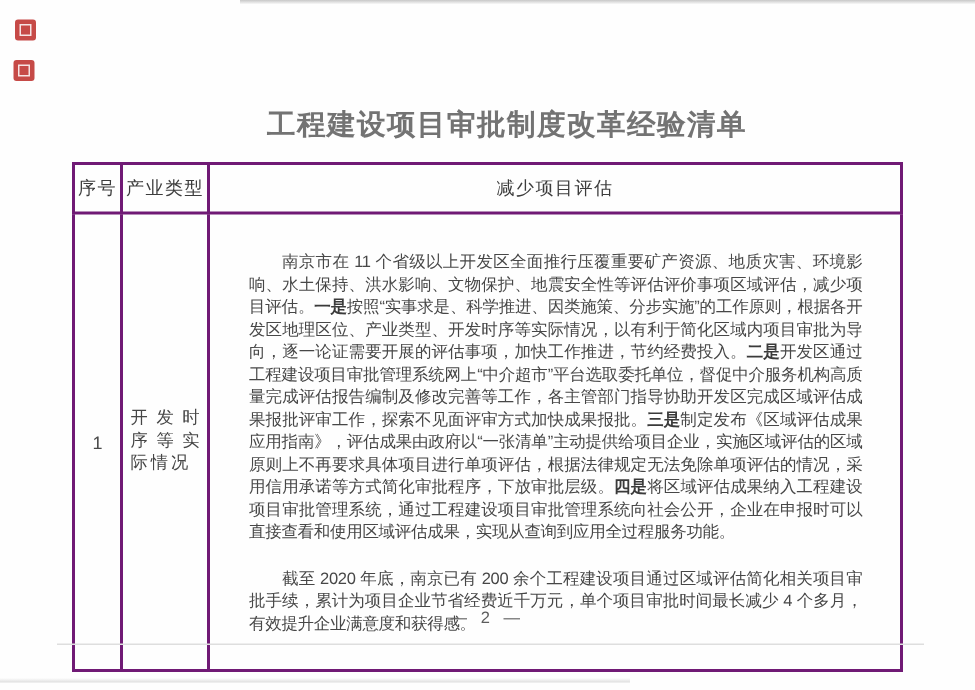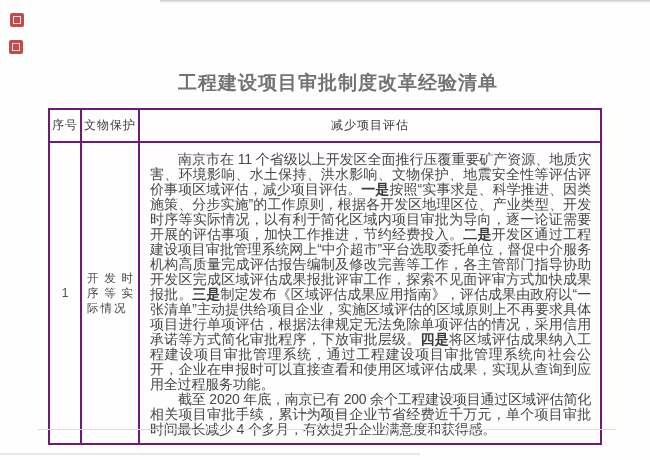--- a/index.html
+++ b/index.html
@@ -103,22 +103,22 @@
     letter-spacing: 2px;
     padding: 2px 3px 2px 5px;
     text-align: justify;
     color: #464646;
   }
   td.cell-detail {
     vertical-align: top;
     padding: 9px 9px 6px 10px;
   }
   .body-para {
-    margin: 0;
-    font-size: 14px;
+    margin: 16px;
+    font-size: 11px;
     line-height: 15px;
     letter-spacing: -0.2px;
     text-align: justify;
     text-indent: 2em;
     color: #474747;
   }
   .seg-bold { font-weight: bold; color: #3a3a3a; }
 
   .page-footer {
     position: absolute;
@@ -145,21 +145,21 @@
 
   <table class="main-table">
     <colgroup>
       <col class="c-serial">
       <col class="c-measure">
       <col class="c-detail">
     </colgroup>
     <thead>
       <tr>
         <th>序号</th>
-        <th>文物保护</th>
+        <th>产业类型</th>
         <th>减少项目评估</th>
       </tr>
     </thead>
     <tbody>
       <tr>
         <td class="cell-serial">1</td>
         <td class="cell-measure">开发时序等实际情况</td>
         <td class="cell-detail">
             <p class="body-para"><span>南京市在 11 个省级以上开发区全面推行压覆重要矿产资源、地质灾害、环境影响、水土保持、洪水影响、文物保护、地震安全性等评估评价事项区域评估，减少项目评估。</span><span class="seg-bold">一是</span><span>按照“实事求是、科学推进、因类施策、分步实施”的工作原则，根据各开发区地理区位、产业类型、开发时序等实际情况，以有利于简化区域内项目审批为导向，逐一论证需要开展的评估事项，加快工作推进，节约经费投入。</span><span class="seg-bold">二是</span><span>开发区通过工程建设项目审批管理系统网上“中介超市”平台选取委托单位，督促中介服务机构高质量完成评估报告编制及修改完善等工作，各主管部门指导协助开发区完成区域评估成果报批评审工作，探索不见面评审方式加快成果报批。</span><span class="seg-bold">三是</span><span>制定发布《区域评估成果应用指南》，评估成果由政府以“一张清单”主动提供给项目企业，实施区域评估的区域原则上不再要求具体项目进行单项评估，根据法律规定无法免除单项评估的情况，采用信用承诺等方式简化审批程序，下放审批层级。</span><span class="seg-bold">四是</span><span>将区域评估成果纳入工程建设项目审批管理系统，通过工程建设项目审批管理系统向社会公开，企业在申报时可以直接查看和使用区域评估成果，实现从查询到应用全过程服务功能。</span></p>
             <p class="body-para"><span>截至 2020 年底，南京已有 200 余个工程建设项目通过区域评估简化相关项目审批手续，累计为项目企业节省经费近千万元，单个项目审批时间最长减少 4 个多月，有效提升企业满意度和获得感。</span></p>

